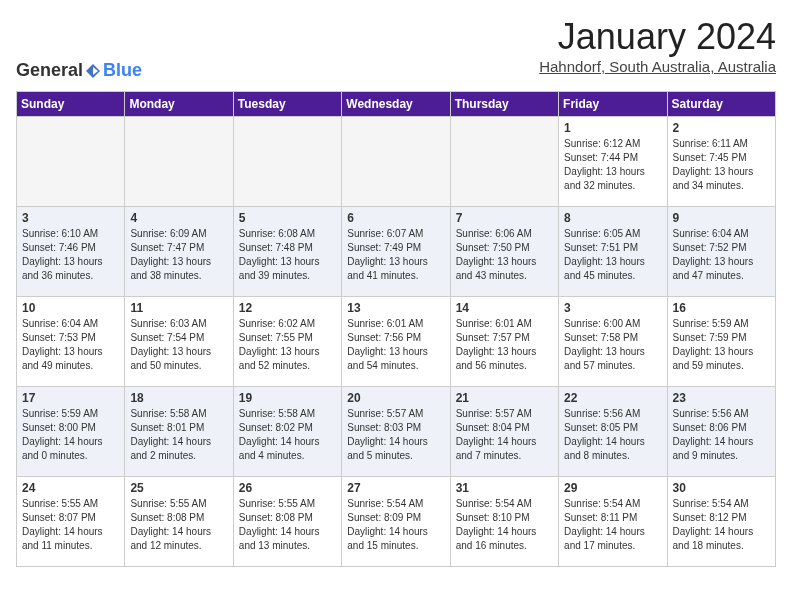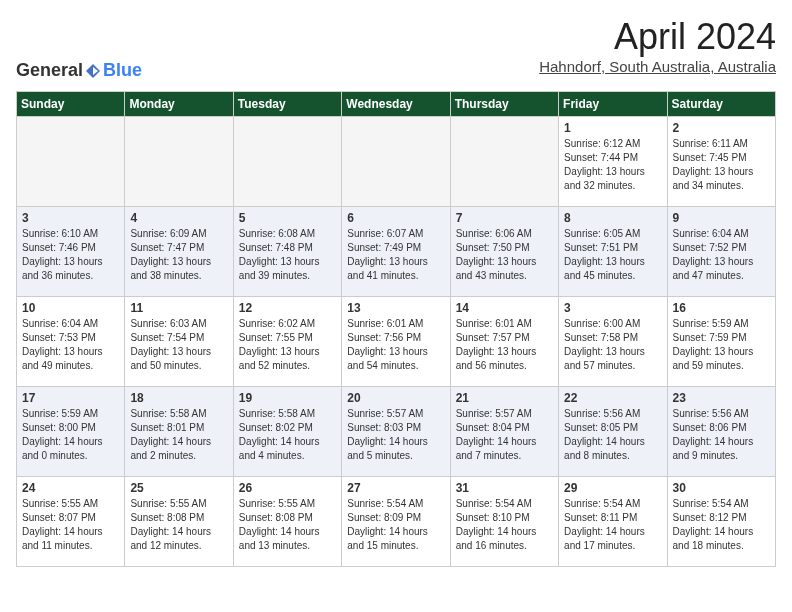--- a/index.html
+++ b/index.html
@@ -48,21 +48,21 @@
       font-size: 15px;
       color: #444;
       text-decoration: underline;
     }
     table {
       width: 100%;
       border-collapse: collapse;
       table-layout: fixed;
     }
     th {
-      background-color: #14532d;
+      background-color: #4c1d95;
       color: #fff;
       font-size: 12px;
       font-weight: bold;
       padding: 5px 4px;
       text-align: left;
       border: 1px solid #ccc;
     }
     td {
       vertical-align: top;
       border: 1px solid #ccc;
@@ -96,21 +96,21 @@
     <div class="logo-text">
       <span class="logo-general">General</span>
       <svg class="logo-icon" viewBox="0 0 18 18">
         <polygon points="9,2 16,9 9,16 2,9" fill="#4472c4"></polygon>
         <polygon points="9,5 14,9 9,13" fill="#fff"></polygon>
       </svg>
       <span class="logo-blue">Blue</span>
     </div>
   </div>
   <div class="title-block">
-    <div class="month-title">April 2024</div>
+    <div class="month-title">January 2024</div>
     <div class="subtitle">Hahndorf, South Australia, Australia</div>
   </div>
 </div>
 
 <table>
   <thead>
     <tr>
     <th>Sunday</th>
         <th>Monday</th>
         <th>Tuesday</th>

